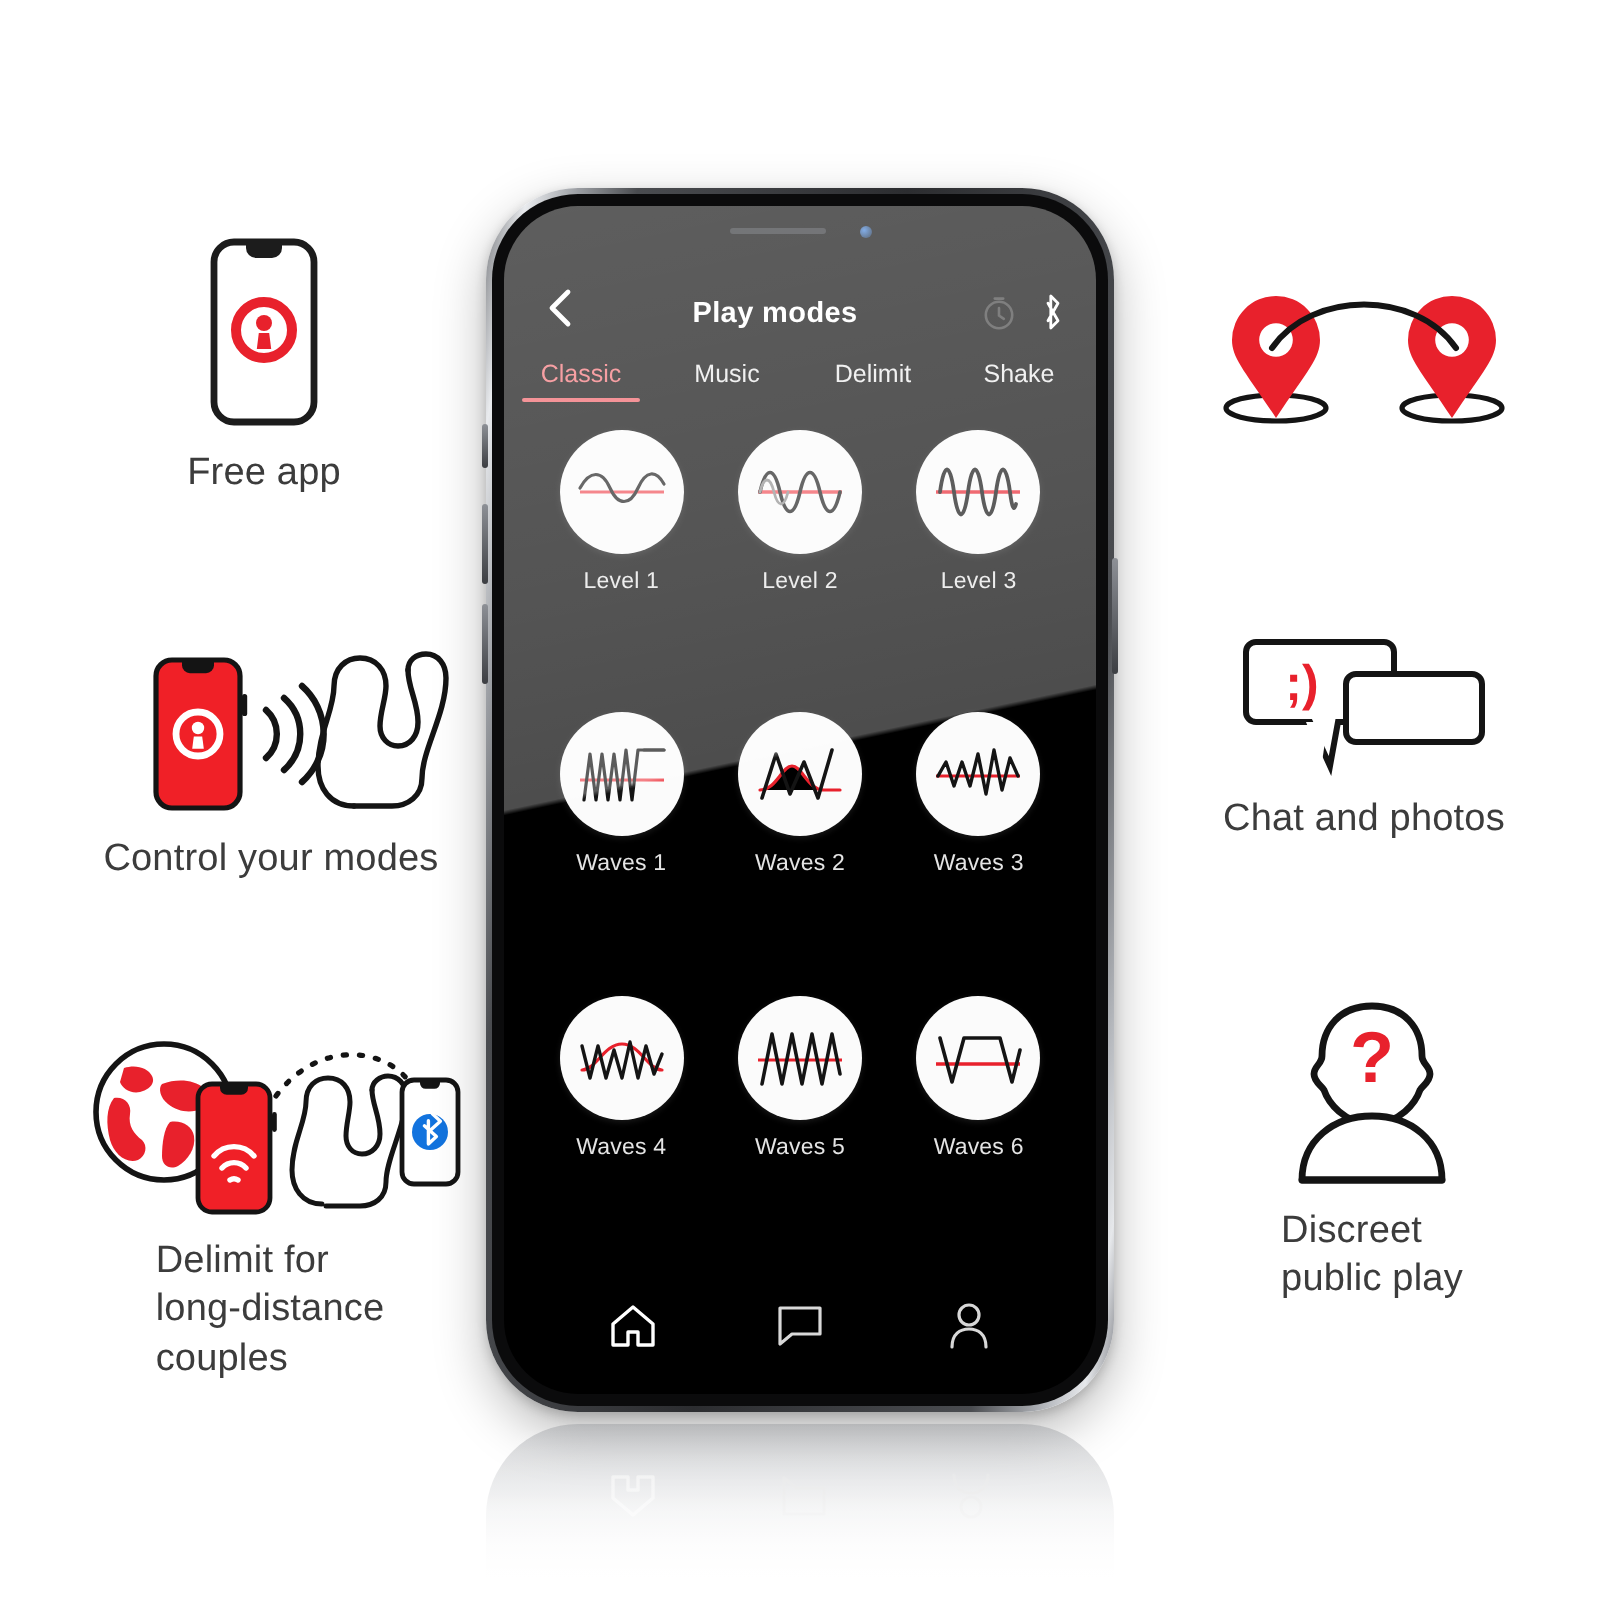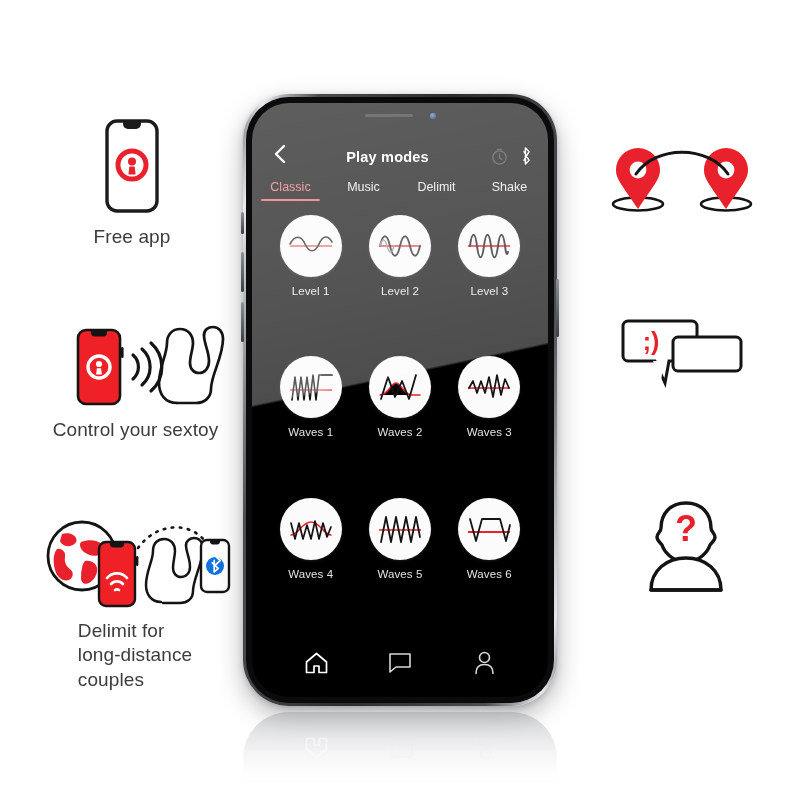--- a/index.html
+++ b/index.html
@@ -311,21 +311,21 @@
         <path d="M97 30 a16 16 0 0 1 0 24"></path>
         <path d="M106 24 a24 24 0 0 1 0 36"></path>
         <path d="M115 18 a32 32 0 0 1 0 48"></path>
       </g>
 
       <path d="M141 78 c-12 0 -18 -9 -18 -20 c0 -16 8 -28 8 -40 c0 -9 6 -14 13 -14 c8 0 13 6 13 14
                c0 6 -3 13 -3 20 c0 6 4 10 9 10 c6 0 10 -5 10 -12 c0 -10 -5 -17 -5 -26" fill="none" stroke="#141414" stroke-width="2.7" stroke-linecap="round"></path>
       <path d="M168 10 c0 -5 4 -8 9 -8 c6 0 10 5 10 12 c0 18 -12 36 -12 50 c0 9 -7 14 -15 14 h-19" fill="none" stroke="#141414" stroke-width="2.7" stroke-linecap="round"></path>
     </svg>
   </div>
-  <div class="feature-label">Control your sextoy</div>
+  <div class="feature-label">Control your modes</div>
 </div>
 
 <div class="feature" id="f-longdistance">
   <div class="feature-art">
     <svg width="196" height="92" viewBox="0 0 196 92">
 
       <circle cx="45" cy="40" r="34" fill="#fff" stroke="#141414" stroke-width="2.8"></circle>
       <g fill="#E8212C">
         <path d="M25 18 c6 -2 12 0 14 4 c2 4 -2 7 -6 8 c-5 1 -9 -2 -10 -5 z"></path>
         <path d="M20 33 c5 -1 9 3 8 8 c-1 6 2 10 6 13 c3 3 2 8 -2 10 c-6 2 -12 -3 -14 -10 c-2 -8 -2 -16 2 -21 z"></path>
@@ -376,32 +376,35 @@
 
 <div class="feature" id="f-chat">
   <div class="feature-art">
     <svg width="124" height="72" viewBox="0 0 124 72">
       <path d="M8 6 h64 a5 5 0 0 1 5 5 v30 a5 5 0 0 1 -5 5 h-23 l-4 22 l-10 -22 h-27 a5 5 0 0 1 -5 -5 v-30 a5 5 0 0 1 5 -5 z" fill="#fff" stroke="#141414" stroke-width="3"></path>
       <path d="M116 22 h-58 a5 5 0 0 0 -5 5 v24 a5 5 0 0 0 5 5 h58 a5 5 0 0 0 5 -5 v-24 a5 5 0 0 0 -5 -5 z" fill="#fff" stroke="#141414" stroke-width="3"></path>
       <path d="M44 46 l-3 20 l-8 -20 z" fill="#fff"></path>
       <text x="31" y="35" font-family="'Liberation Sans', sans-serif" font-size="25" font-weight="bold" fill="#E8212C" text-anchor="middle">;)</text>
     </svg>
   </div>
+  <div class="feature-label">Chat and photos</div>
 </div>
 
 <div class="feature" id="f-discreet">
   <div class="feature-art">
     <svg width="94" height="96" viewBox="0 0 94 96">
       <path d="M47 6 C 31 6 22 17 22 31 c0 4 -4 5 -4 9 c0 4 4 6 5 8 c2 6 10 17 24 17
                c14 0 22 -11 24 -17 c1 -2 5 -4 5 -8 c0 -4 -4 -5 -4 -9 C 72 17 63 6 47 6 Z" fill="#fff" stroke="#141414" stroke-width="3.4" stroke-linejoin="round"></path>
       <path d="M12 93 c0 -20 16 -32 35 -32 c19 0 35 12 35 32 z" fill="#fff" stroke="#141414" stroke-width="3.4" stroke-linejoin="round"></path>
       <path d="M12 93 h70" stroke="#141414" stroke-width="3.4" stroke-linecap="round"></path>
       <text x="47" y="44" font-family="'Liberation Sans', sans-serif" font-size="36" font-weight="bold" fill="#E8212C" text-anchor="middle">?</text>
     </svg>
   </div>
+  <div class="feature-label">Discreet
+public play</div>
 </div>
 
 <div id="phone-wrap">
   <div class="phone-frame"></div>
   <div class="btn-side btn-silent"></div>
   <div class="btn-side btn-volup"></div>
   <div class="btn-side btn-voldn"></div>
   <div class="btn-side btn-power"></div>
 
   <div class="phone-screen">

